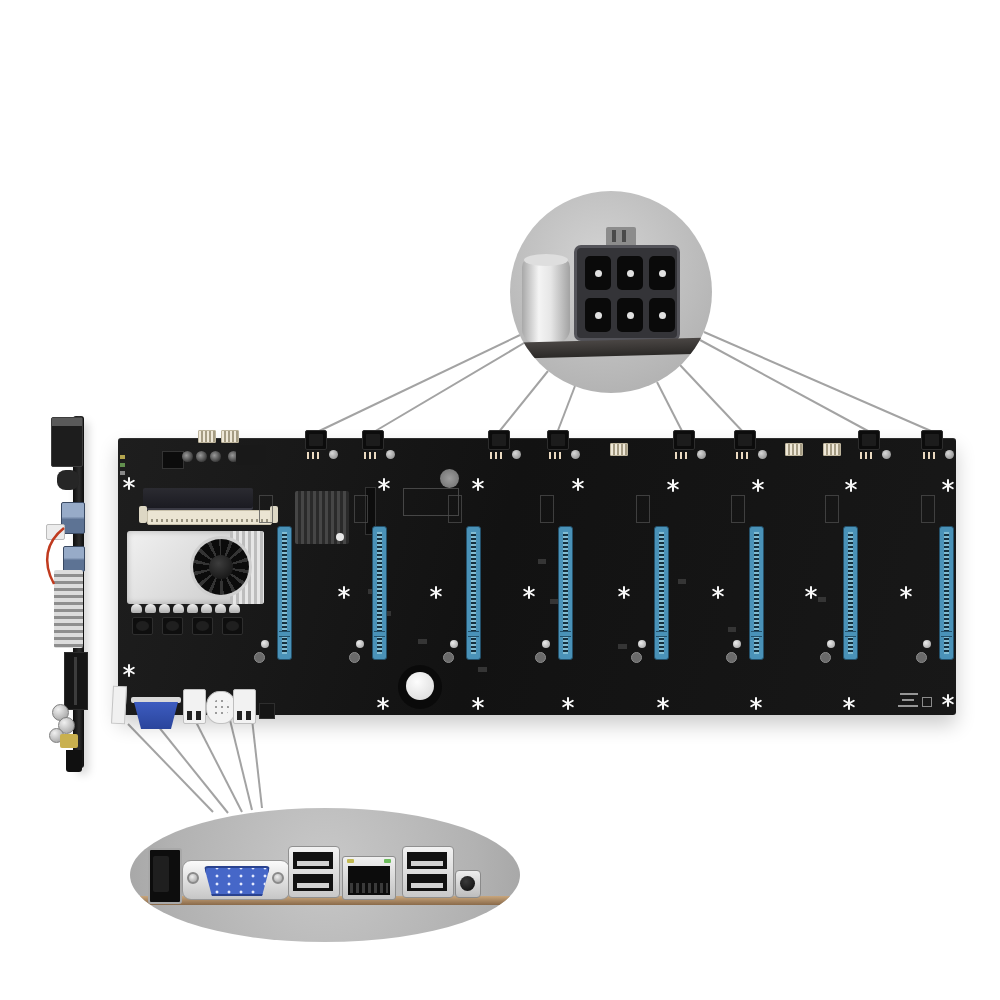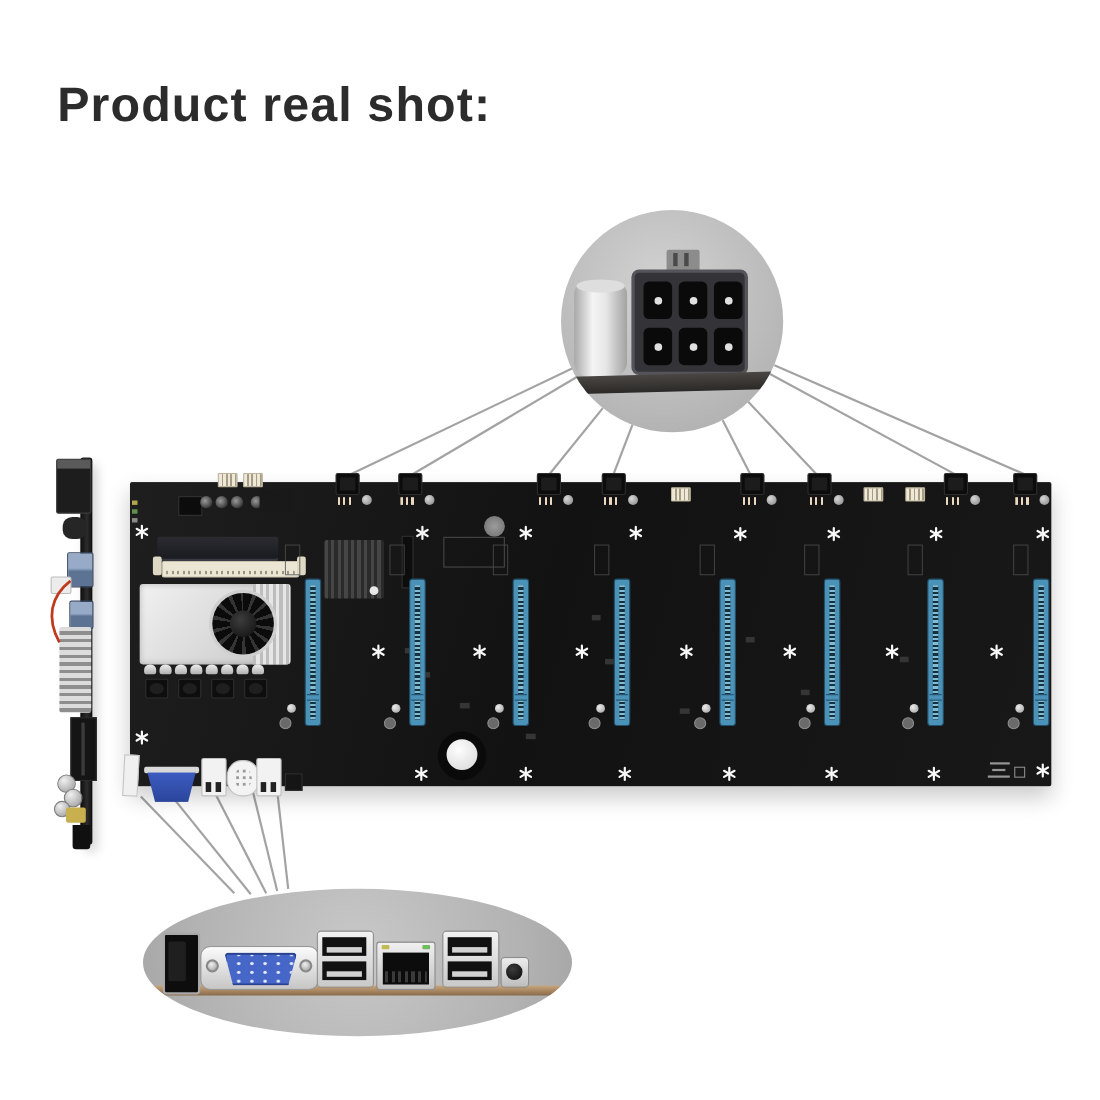--- a/index.html
+++ b/index.html
@@ -128,21 +128,20 @@
       background:repeating-linear-gradient(90deg,#3a3a3a 0 3px,#0c0c0c 3px 6px);}
   .led{position:absolute;width:7px;height:4px;border-radius:1px;}
   #io-btn{left:325px;top:62px;width:24px;height:26px;background:linear-gradient(#ededed,#bdbdbd);border:1px solid #8a8a8a;border-radius:4px;}
   #io-btn::after{content:'';position:absolute;left:4px;top:5px;width:15px;height:15px;border-radius:50%;background:radial-gradient(circle at 40% 35%,#3a3a3a,#0a0a0a);}
 </style>
 </head>
 <body>
 
 <div id="canvas">
 
-  <h1 id="title">Product real shot:</h1>
 
   <svg id="lines" xmlns="http://www.w3.org/2000/svg">
       <line x1="520" y1="335" x2="315" y2="433"></line>
       <line x1="524" y1="343" x2="372" y2="433"></line>
       <line x1="548" y1="371" x2="498" y2="433"></line>
       <line x1="575" y1="386" x2="557" y2="433"></line>
       <line x1="657" y1="382" x2="683" y2="433"></line>
       <line x1="680" y1="365" x2="744" y2="433"></line>
       <line x1="700" y1="340" x2="868" y2="431"></line>
       <line x1="704" y1="332" x2="931" y2="431"></line>

